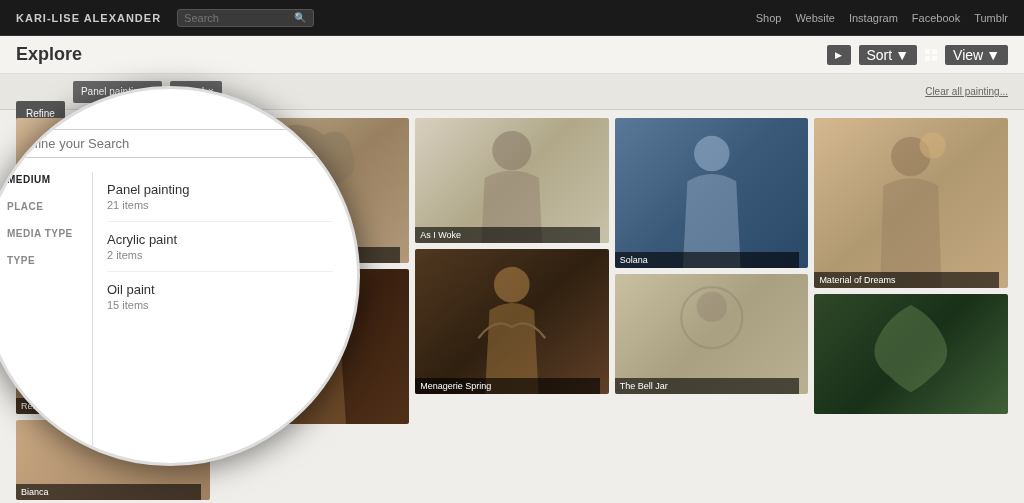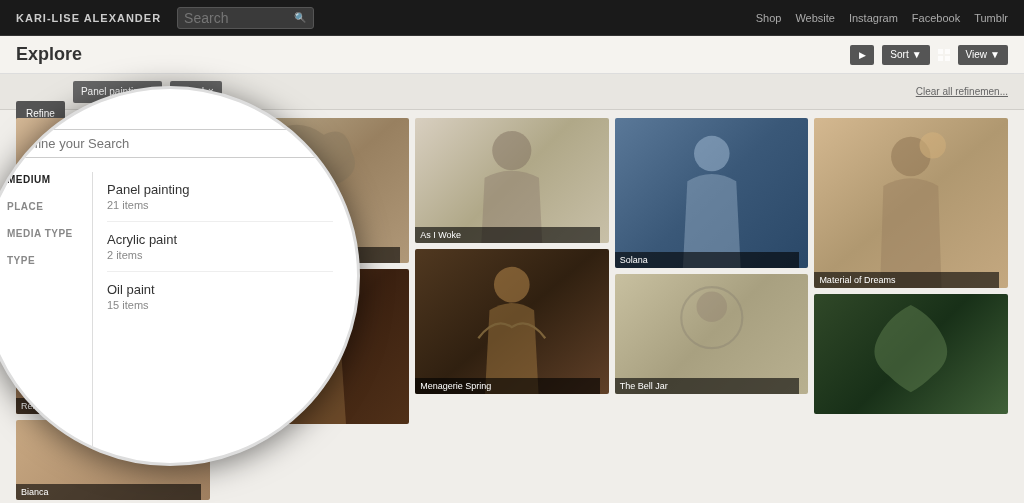--- a/index.html
+++ b/index.html
@@ -39,21 +39,21 @@
       background: #3a3a3a;
       border: 1px solid #555;
       border-radius: 3px;
       padding: 2px 6px;
     }
     .search-box input {
       background: transparent;
       border: none;
       outline: none;
       color: #ccc;
-      font-size: 14px;
+      font-size: 11px;
       width: 110px;
     }
     .search-icon-small {
       color: #888;
       font-size: 10px;
     }
     .nav-right {
       display: flex;
       align-items: center;
       gap: 14px;
@@ -104,21 +104,21 @@
       cursor: pointer;
       font-size: 9px;
       border-radius: 2px;
     }
     .sort-btn, .view-btn {
       background: #555;
       color: white;
       border: none;
       height: 20px;
       padding: 0 8px;
-      font-size: 10px;
+      font-size: 14px;
       cursor: pointer;
       border-radius: 2px;
       display: flex;
       align-items: center;
       gap: 3px;
     }
     .grid-icon {
       display: inline-block;
       width: 12px;
       height: 12px;
@@ -266,21 +266,21 @@
   <div class="filter-bar">
     <button class="refine-btn">Refine</button>
     <div class="filter-tag">
       <span>Panel painting</span>
       <span class="tag-x">×</span>
     </div>
     <div class="filter-tag">
       <span>Wood</span>
       <span class="tag-x">×</span>
     </div>
-    <span class="clear-link">Clear all refinemen...</span>
+    <span class="clear-link">Clear all painting...</span>
   </div>
 
   <div class="gallery-area">
 
     <div class="gallery-col">
       <div class="art-card card-tan" style="height:160px">
         <div style="width:100%;height:100%;background:linear-gradient(135deg,#d4b896,#a08060,#786040);position:relative;">
           <svg viewBox="0 0 100 140" style="position:absolute;top:0;left:0;width:100%;height:100%;opacity:0.5" xmlns="http://www.w3.org/2000/svg">
             <ellipse cx="50" cy="35" rx="18" ry="22" fill="#7a5a3a"></ellipse>
             <path d="M30 60 Q50 45 70 60 L75 130 L25 130 Z" fill="#8a6a4a"></path>

